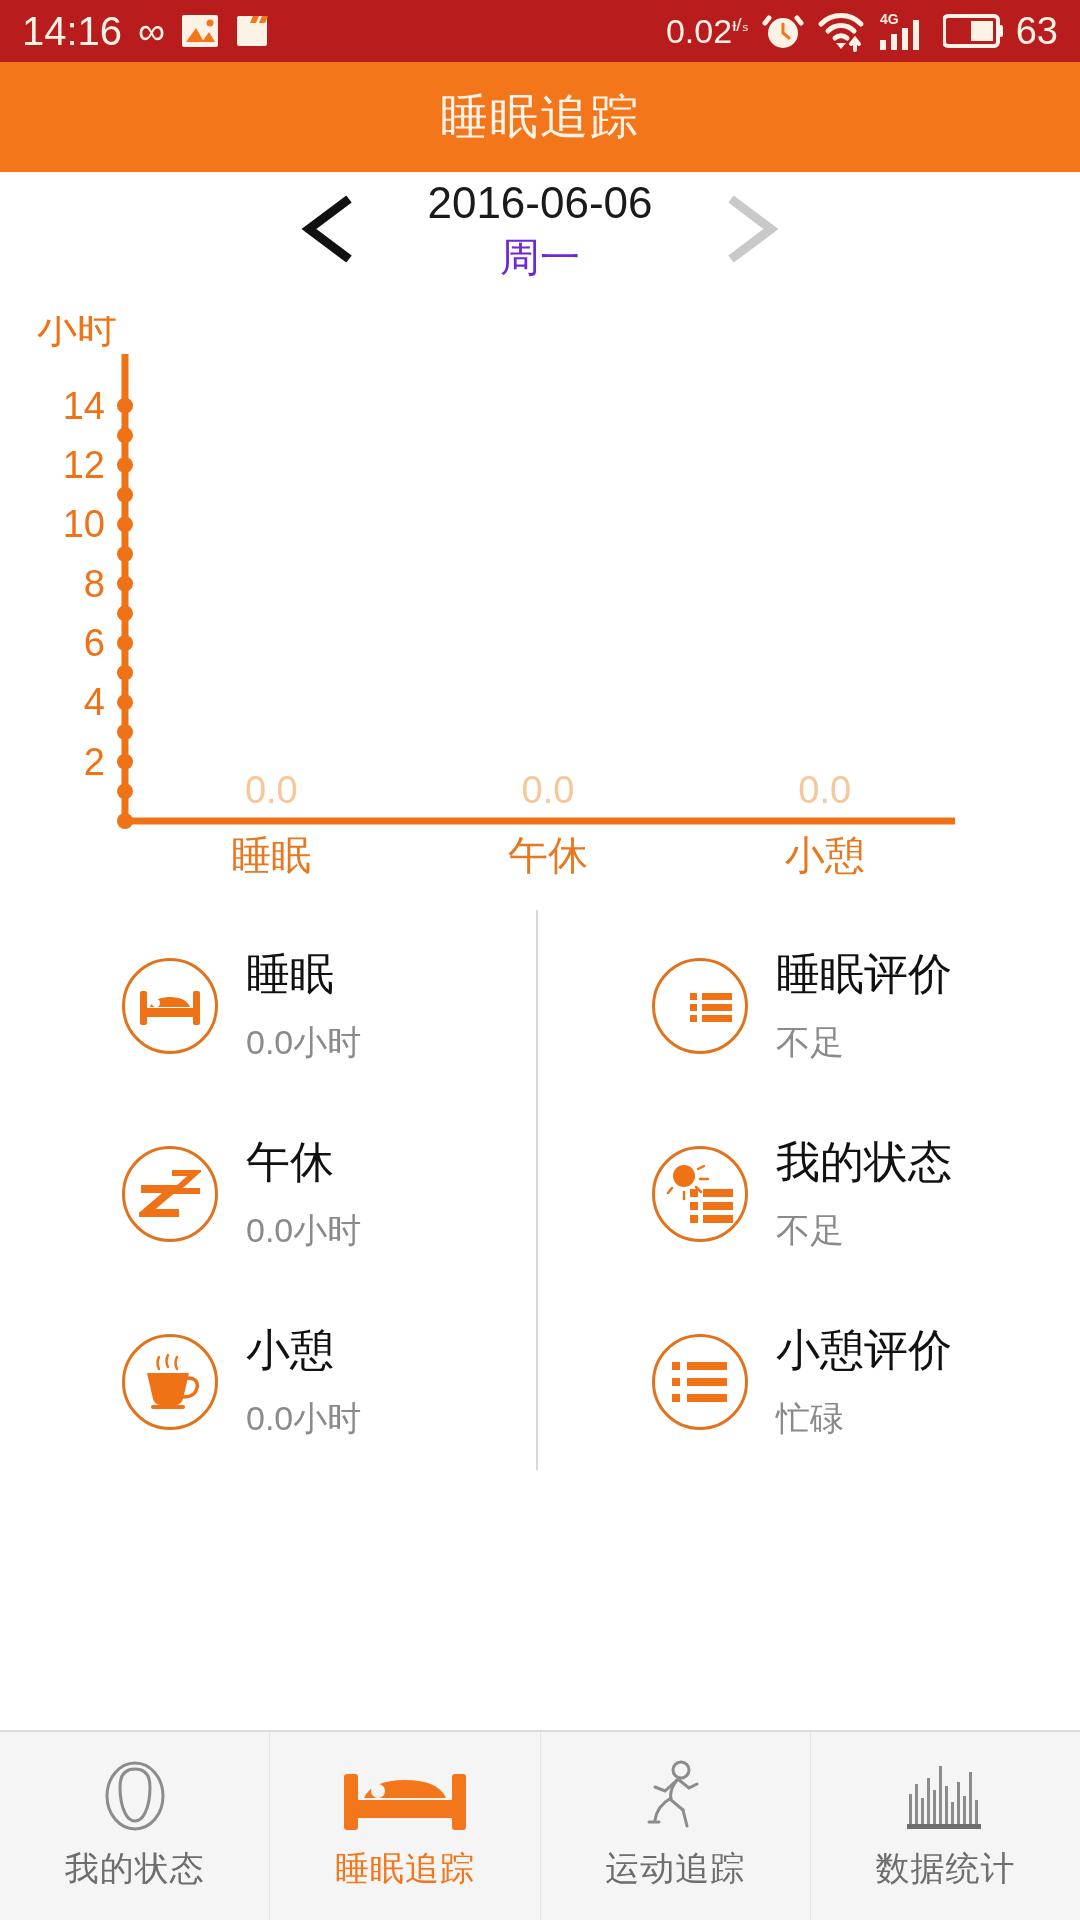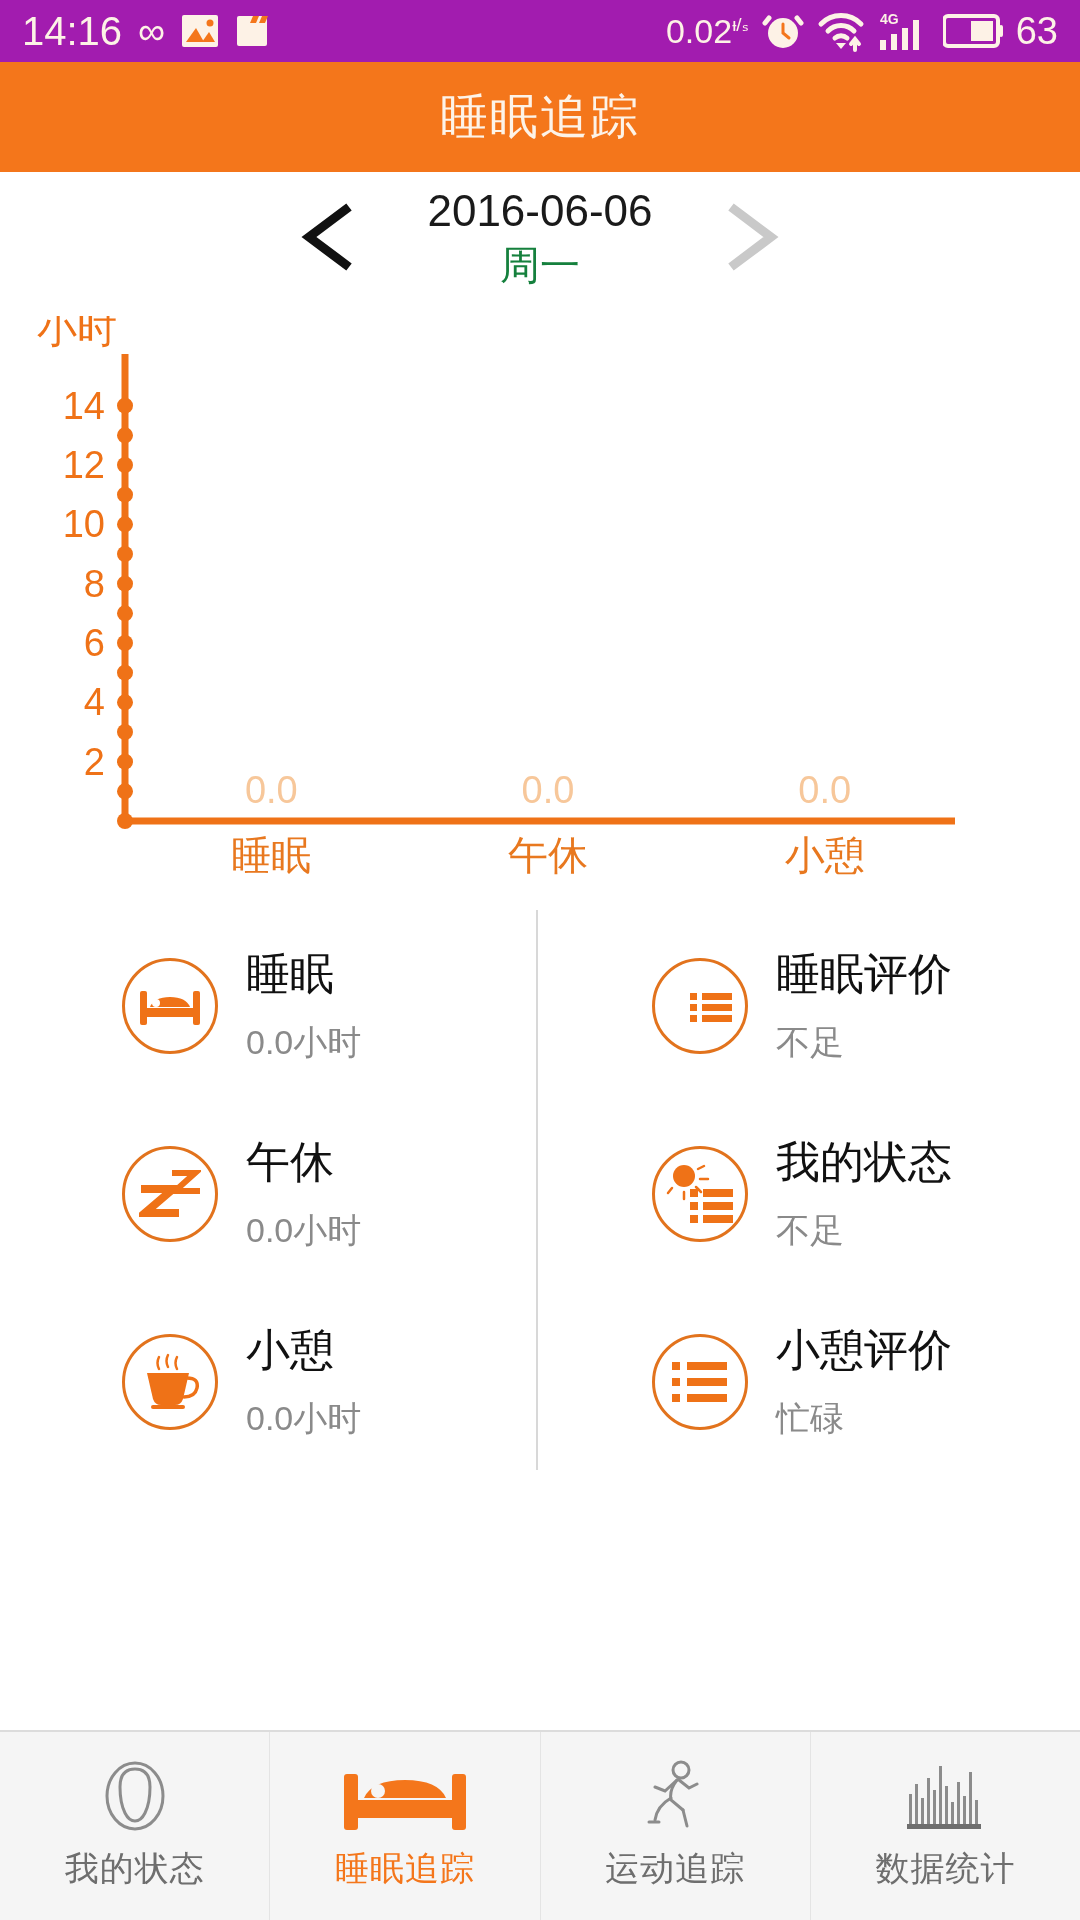--- a/index.html
+++ b/index.html
@@ -8,21 +8,21 @@
     background: #ffffff;
     font-family: "Liberation Sans", "DejaVu Sans", sans-serif;
     overflow: hidden;
   }
   * { box-sizing: border-box; }
 
   
   .statusbar {
     position: absolute; top: 0; left: 0;
     width: 1080px; height: 62px;
-    background: #a21caf;
+    background: #b91c1c;
     display: flex; align-items: center;
     padding: 0 22px;
     color: #fdf2e6;
   }
   .sb-left { display: flex; align-items: center; gap: 16px; }
   .sb-clock { font-size: 40px; letter-spacing: 0px; line-height: 1; font-weight: 400; }
   .sb-inf { font-size: 38px; line-height: 1; }
   .sb-right {
     margin-left: auto;
     display: flex; align-items: center; gap: 13px;
@@ -37,30 +37,30 @@
     width: 1080px; height: 110px;
     background: #f4761b;
     display: flex; align-items: center; justify-content: center;
   }
   .appbar-title {
     color: #fdf3e8; font-size: 48px; letter-spacing: 2px;
   }
 
   
   .datenav {
-    position: absolute; top: 172px; left: 0;
+    position: absolute; top: 164px; left: 0;
     width: 1080px; height: 130px;
     display: flex; align-items: center; justify-content: center;
   }
   .date-center {
     display: flex; flex-direction: column; align-items: center;
     width: 320px;
   }
   .date-main { font-size: 44px; color: #1a1a1a; line-height: 1.0; }
-  .date-week { font-size: 40px; color: #15803d; margin-top: 12px; line-height: 1.0; }
+  .date-week { font-size: 40px; color: #6d28d9; margin-top: 12px; line-height: 1.0; }
   .chev {
     width: 90px; height: 90px;
     display: flex; align-items: center; justify-content: center;
   }
   .chev-prev { margin-right: 6px; }
   .chev-next { margin-left: 6px; }
 
   
   .chart-wrap {
     position: absolute; top: 316px; left: 0;

